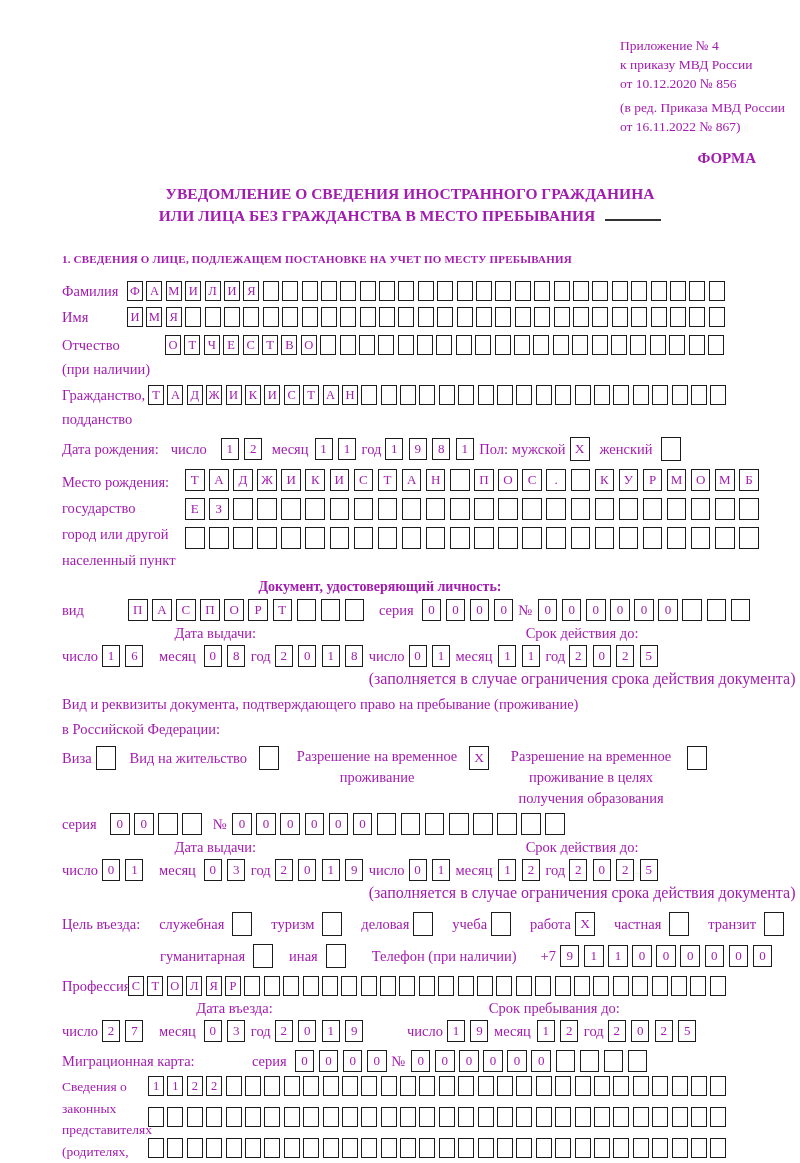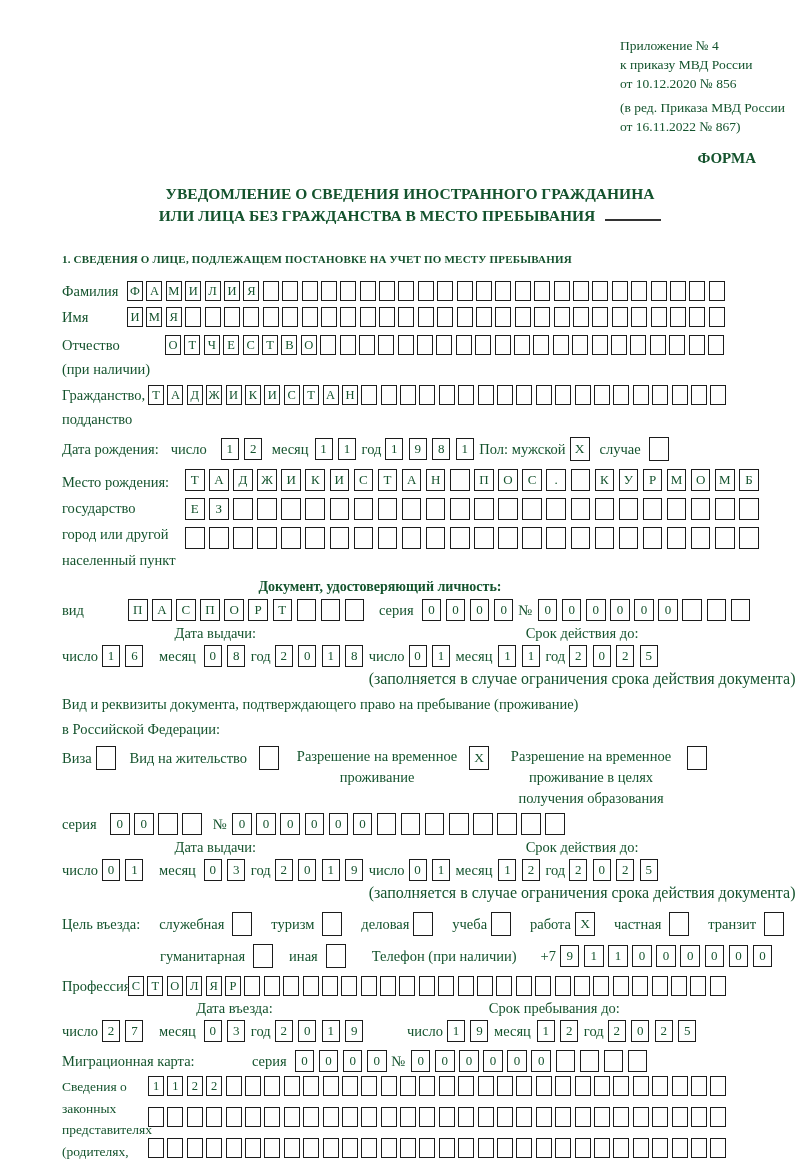--- a/index.html
+++ b/index.html
@@ -1,18 +1,18 @@
 <!DOCTYPE html>
 <html><head>
 <meta charset="utf-8">
 <style>
   html,body{margin:0;padding:0;background:#fff;}
   .page{
     width:800px;height:1163px;box-sizing:border-box;overflow:hidden;
-    background:#fff;color:#14532d;
+    background:#fff;color:#a21caf;
     font-family:"Liberation Serif","DejaVu Serif",serif;
     padding:36px 12px 10px 62px;position:relative;
   }
   .lbl{font-size:14.5px;white-space:nowrap;}
   .row{display:flex;align-items:center;}
   .boxes{display:flex;flex-wrap:nowrap;}
   .box{
     width:14px;height:18px;border:1.5px solid #1c1c1c;margin-right:3.4px;
     display:inline-flex;align-items:center;justify-content:center;
     font-size:12.5px;flex:none;background:#fff;
@@ -229,21 +229,21 @@
       </span>
     <span class="lbl mr4">год</span>
     <span class="boxes date">
         <span class="box">1</span>
         <span class="box">9</span>
         <span class="box">8</span>
         <span class="box">1</span>
       </span>
     <span class="lbl mr4">Пол: мужской</span>
     <span class="cbox">X</span>
-    <span class="lbl ml10 mr8">случае</span>
+    <span class="lbl ml10 mr8">женский</span>
     <span class="cbox"></span>
   </div>
 
   <div class="row stack" style="align-items:flex-start;margin-bottom:2px;">
     <span class="lblcol" style="width:123px;line-height:26px;">
       <div>Место рождения:</div>
       <div>государство</div>
       <div>город или другой</div>
       <div>населенный пункт</div>
     </span>

